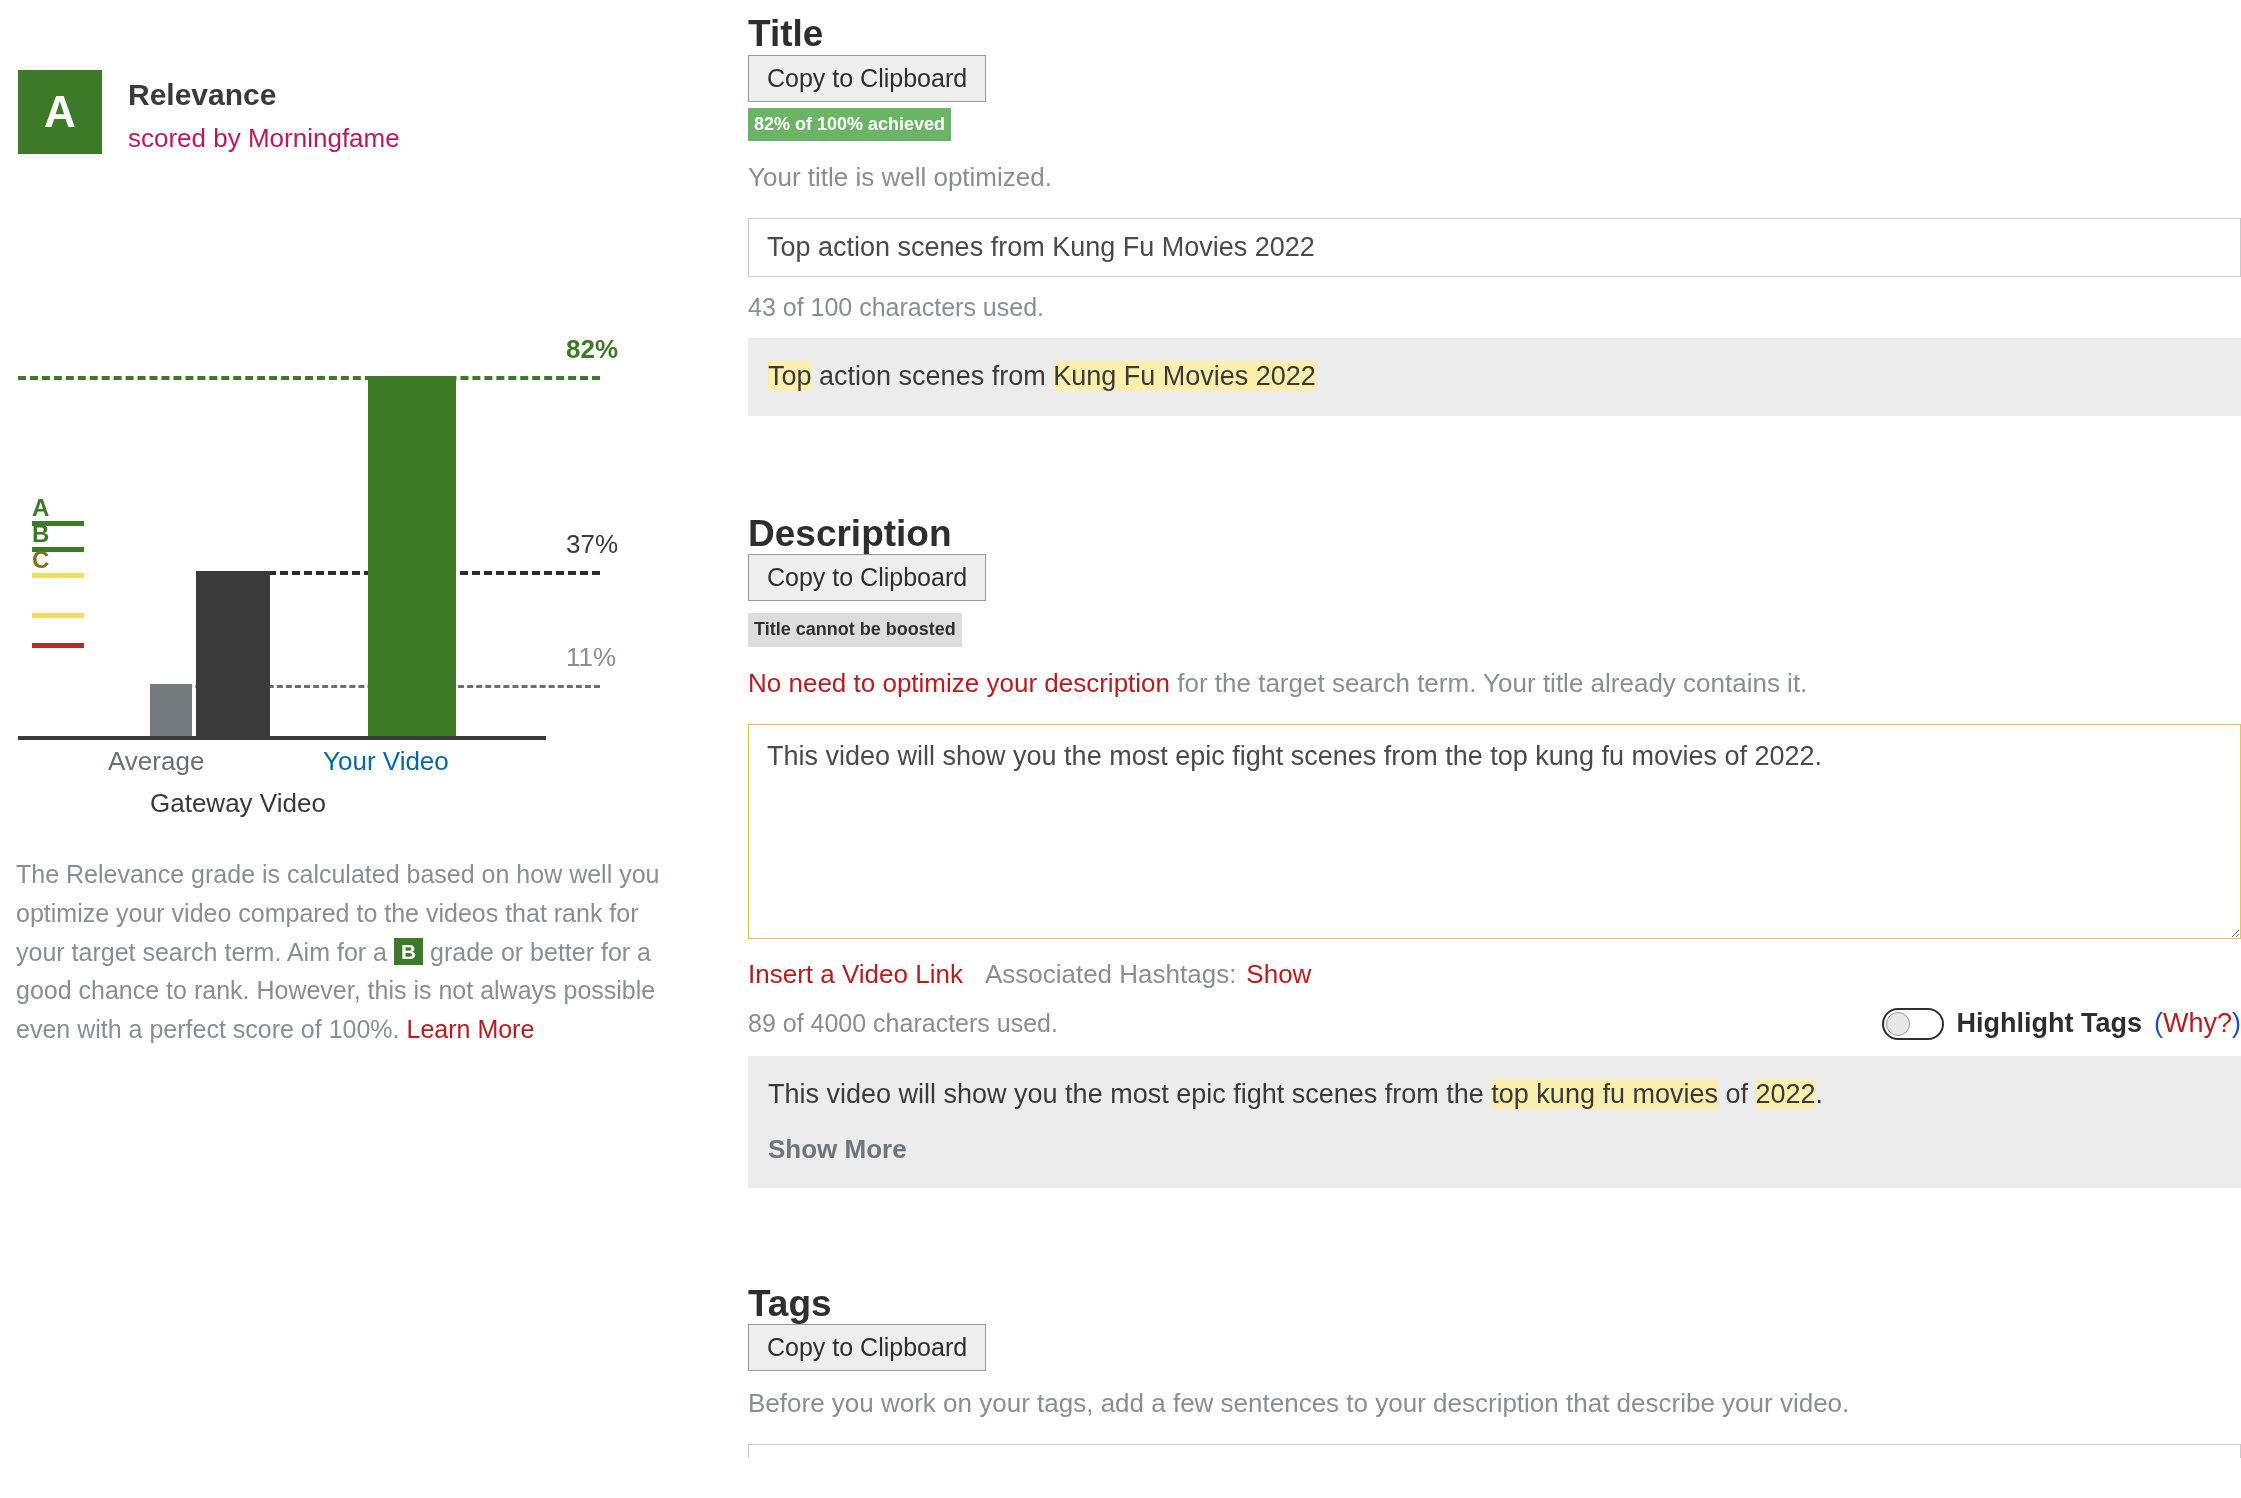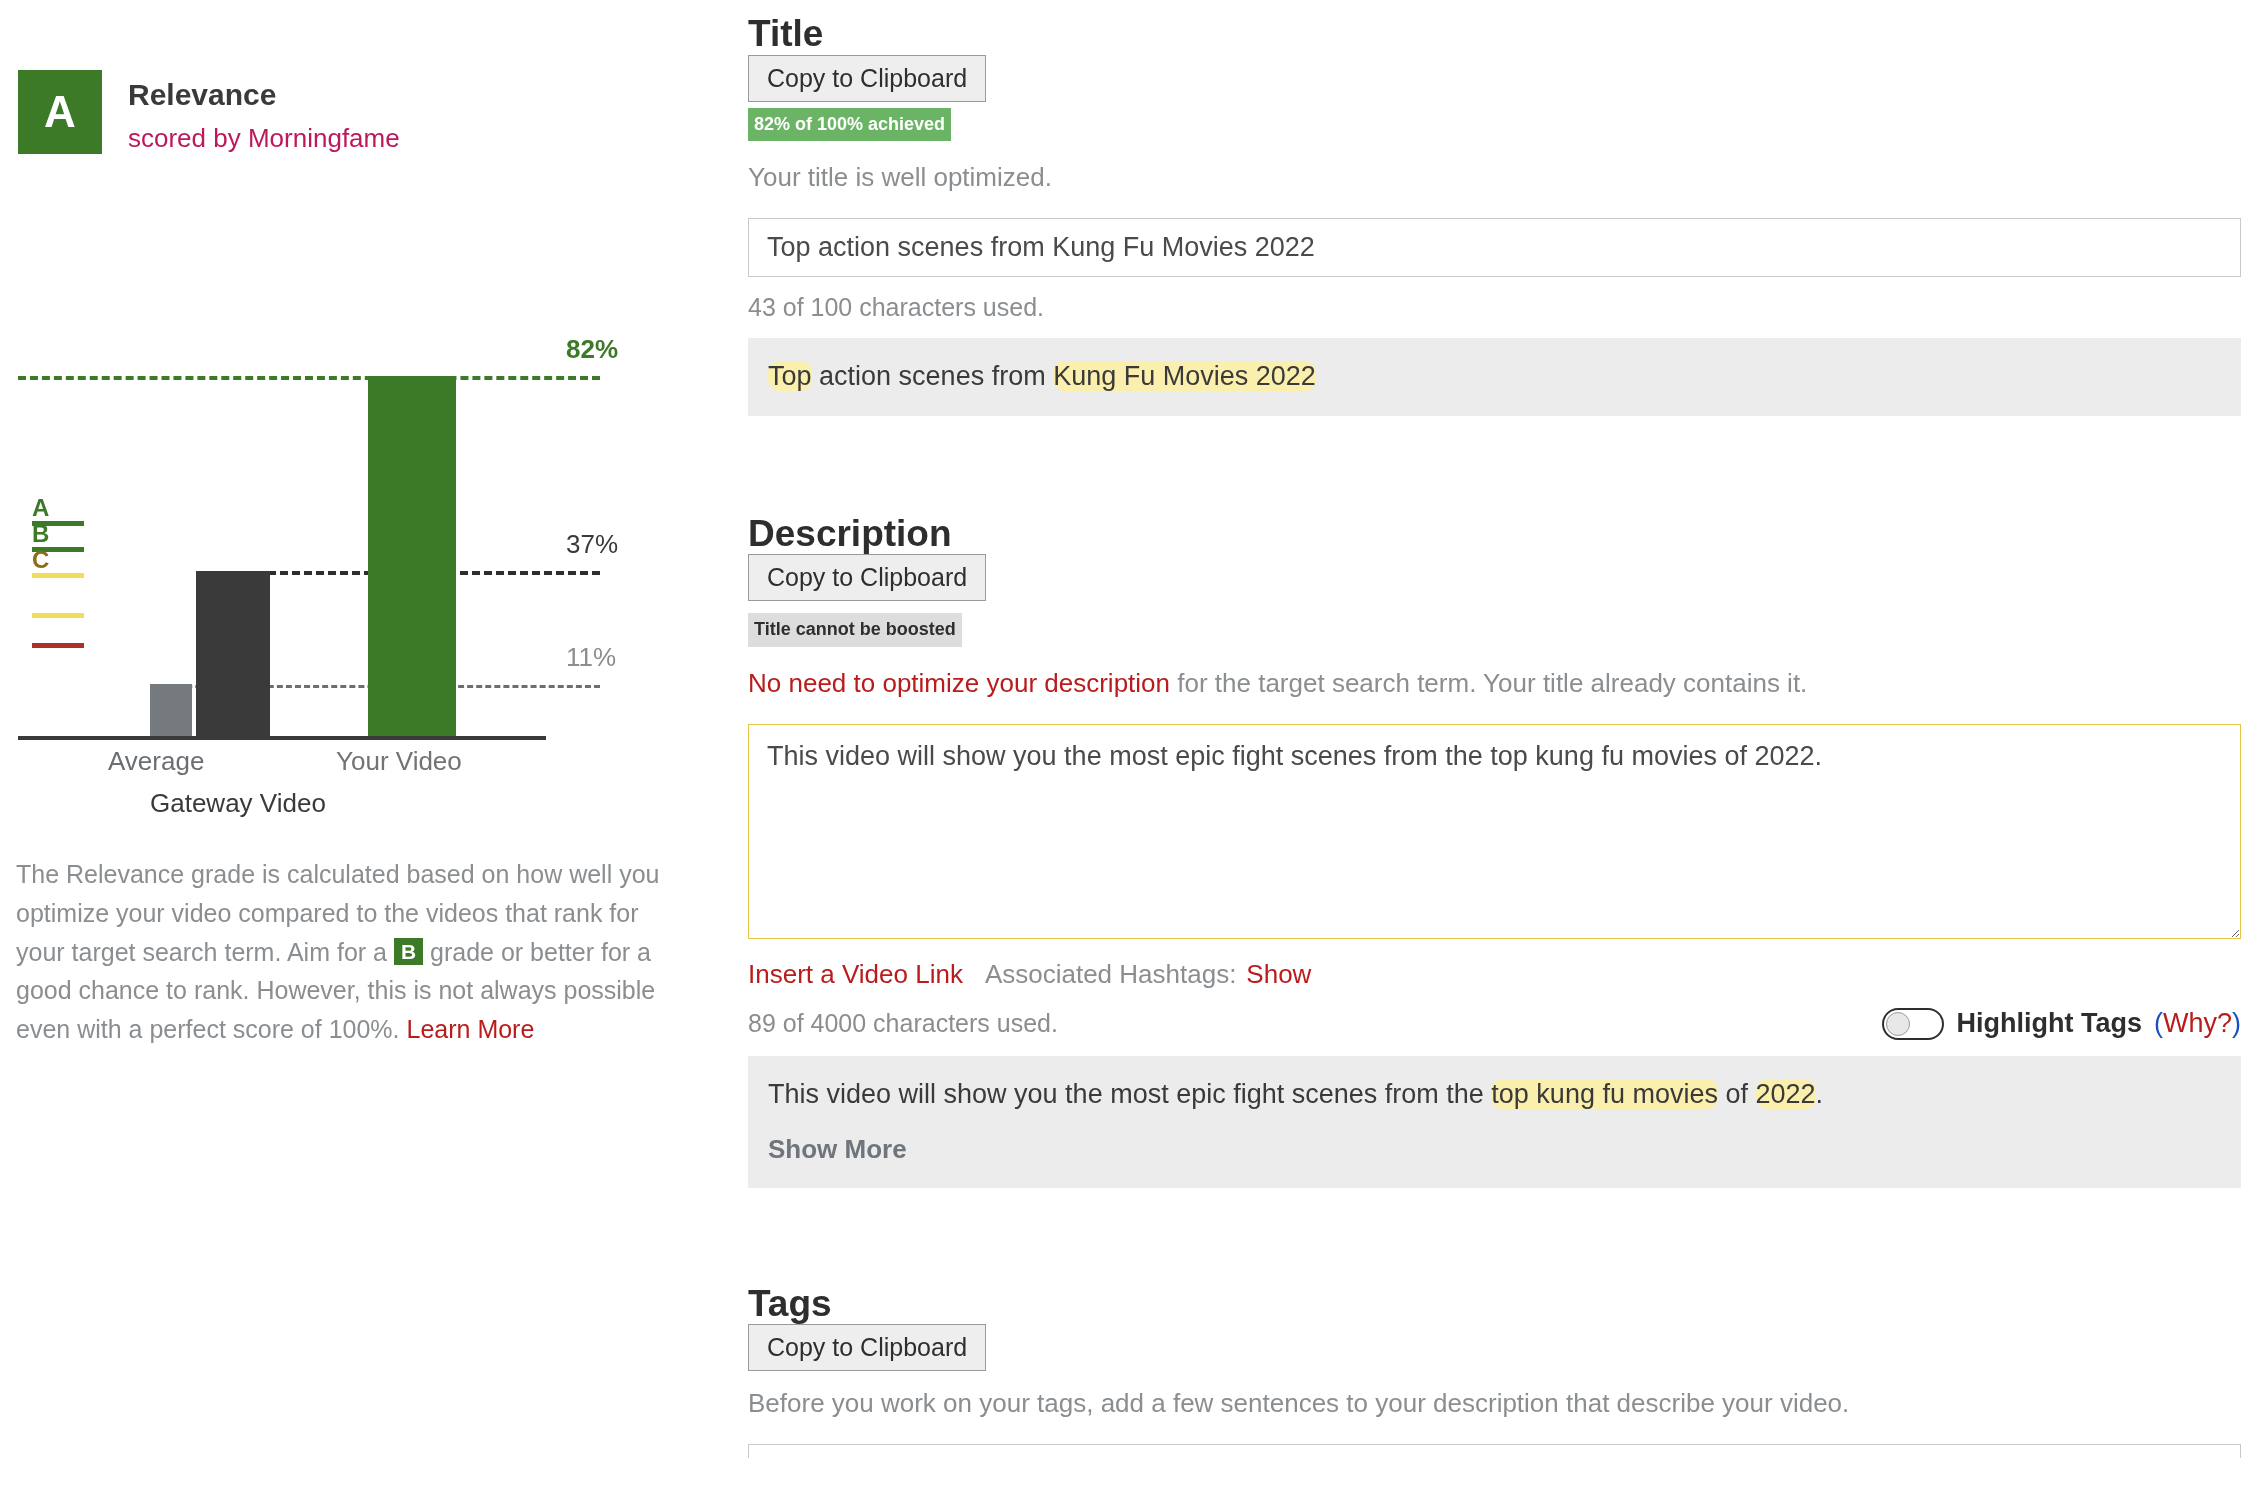--- a/index.html
+++ b/index.html
@@ -127,21 +127,21 @@
     left: 18px; top: 446px;
     width: 528px;
     height: 80px;
   }
   .xl {
     position: absolute;
     font-size: 26px;
     white-space: nowrap;
   }
   .xl-average { left: 90px; top: 0; color: #6b6f73; }
-  .xl-your    { left: 318px; top: 0; color: #737373; }
+  .xl-your    { left: 305px; top: 0; color: #0369a1; }
   .xl-gateway { left: 132px; top: 42px; color: #3a3a3a; }
 
   .explain {
     position: absolute;
     left: 16px; top: 855px;
     width: 650px;
     font-size: 25px;
     line-height: 1.55;
     color: #8a8e91;
   }
@@ -234,21 +234,21 @@
     font-size: 25px;
     color: #8a8e91;
   }
   .preview {
     background: #ececec;
     padding: 20px 20px;
     font-size: 27px;
     color: #3a3a3a;
     line-height: 1.4;
   }
-  .hl { background: #fbefae; border-radius: 12px; }
+  .hl { background: #fbefae; }
   .show-more {
     font-size: 26px;
     font-weight: bold;
     color: #6f757a;
     cursor: pointer;
     margin-top: 18px;
   }
 
   .links-row {
     display: flex;

